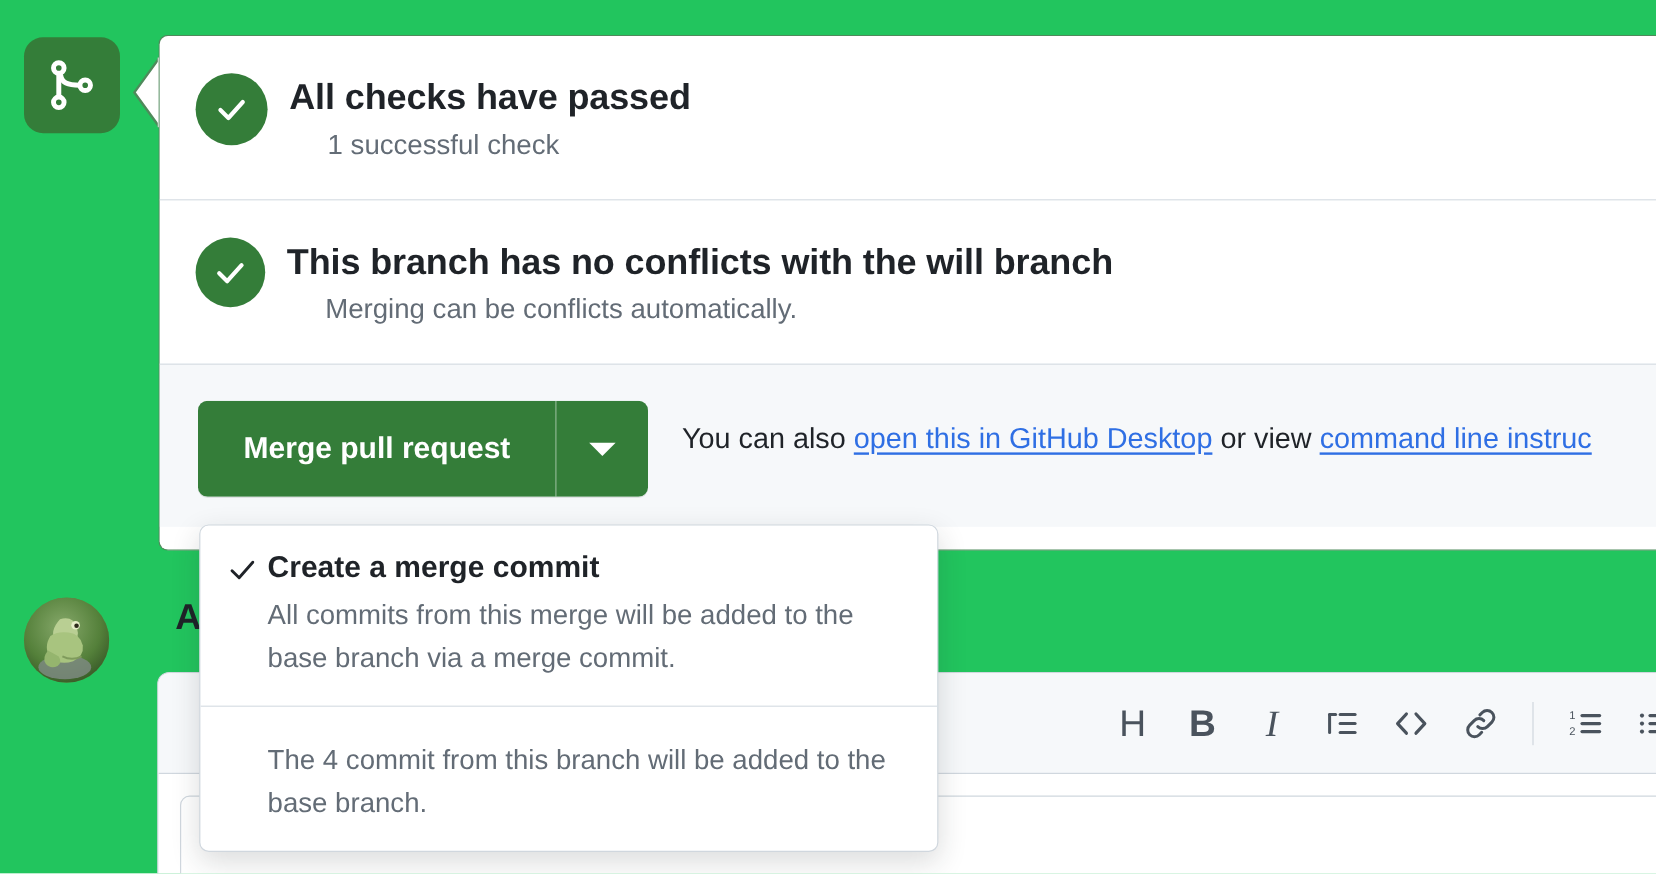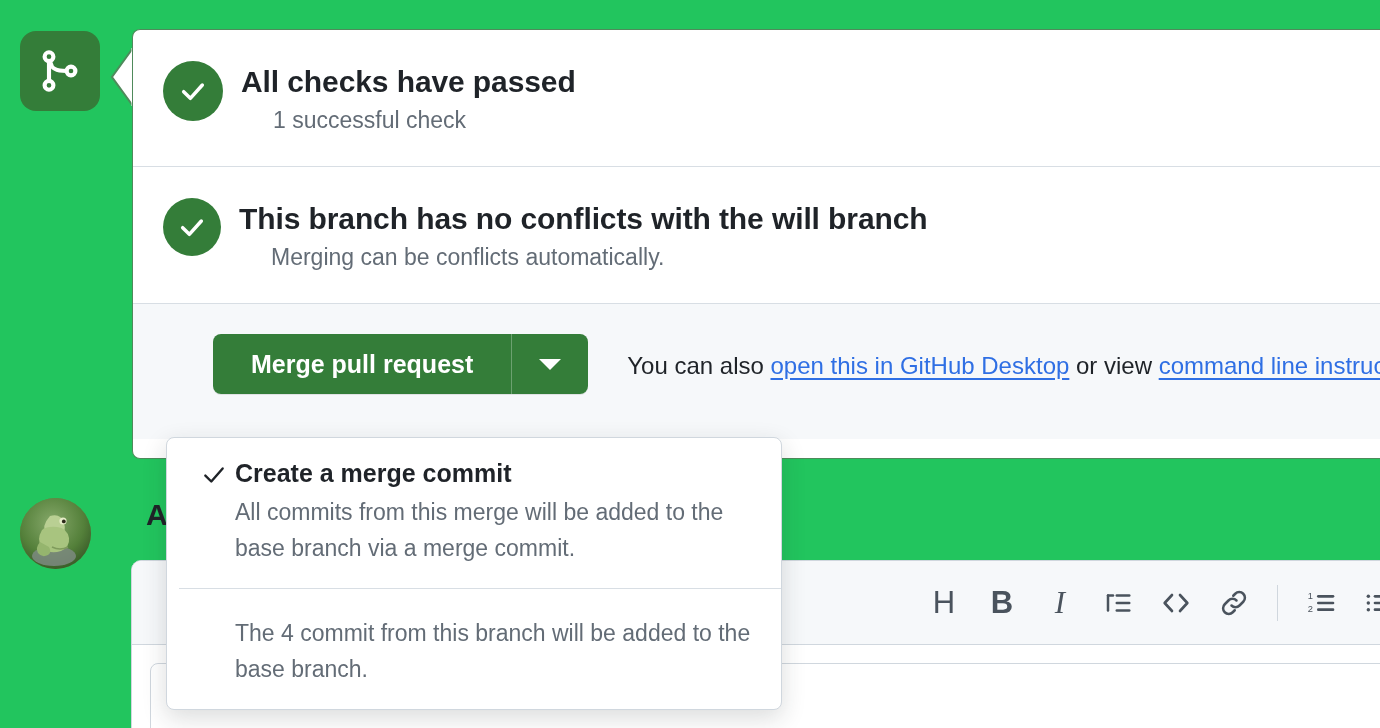--- a/index.html
+++ b/index.html
@@ -99,25 +99,24 @@
     border-top: 1px solid #d8dee4;
     background: #f6f8fa;
     height: 136px;
     box-sizing: border-box;
     padding: 30px 0 0 32px;
     display: flex;
     align-items: flex-start;
   }
   .split-btn {
     display: flex;
-    height: 60px;
+    height: 80px;
     border-radius: 8px;
     overflow: hidden;
     box-shadow: 0 1px 0 rgba(31,35,40,0.1);
-    margin-left: 48px;
   }
   .split-btn-main {
     background: #347d39;
     color: #ffffff;
     font-size: 25px;
     font-weight: bold;
     padding: 0 38px;
     display: flex;
     align-items: center;
     cursor: pointer;
@@ -134,21 +133,21 @@
     cursor: pointer;
     border-left: 1px solid rgba(255,255,255,0.28);
   }
   .caret {
     width: 0; height: 0;
     border-left: 11px solid transparent;
     border-right: 11px solid transparent;
     border-top: 11px solid #ffffff;
   }
   .also-text {
-    margin-left: 39px;
+    margin-left: 28px;
     font-size: 24px;
     color: #1f2328;
     line-height: 64px;
     white-space: nowrap;
   }
   .also-text a {
     color: #2f6fe4;
     text-decoration: underline;
     text-underline-offset: 4px;
   }
@@ -247,21 +246,20 @@
     box-shadow: 0 8px 24px rgba(31,35,40,0.16);
     box-sizing: border-box;
     overflow: hidden;
   }
   .dd-item {
     display: flex;
     align-items: flex-start;
     padding: 20px 24px 22px 22px;
     cursor: pointer;
     box-sizing: border-box;
-    margin-left: 12px;
   }
   .dd-item + .dd-item { border-top: 1px solid #d8dee4; }
   .dd-check {
     flex: 0 none;
     width: 34px;
     padding-top: 4px;
     color: #1f2328;
   }
   .dd-text { flex: 1; }
   .dd-title {

